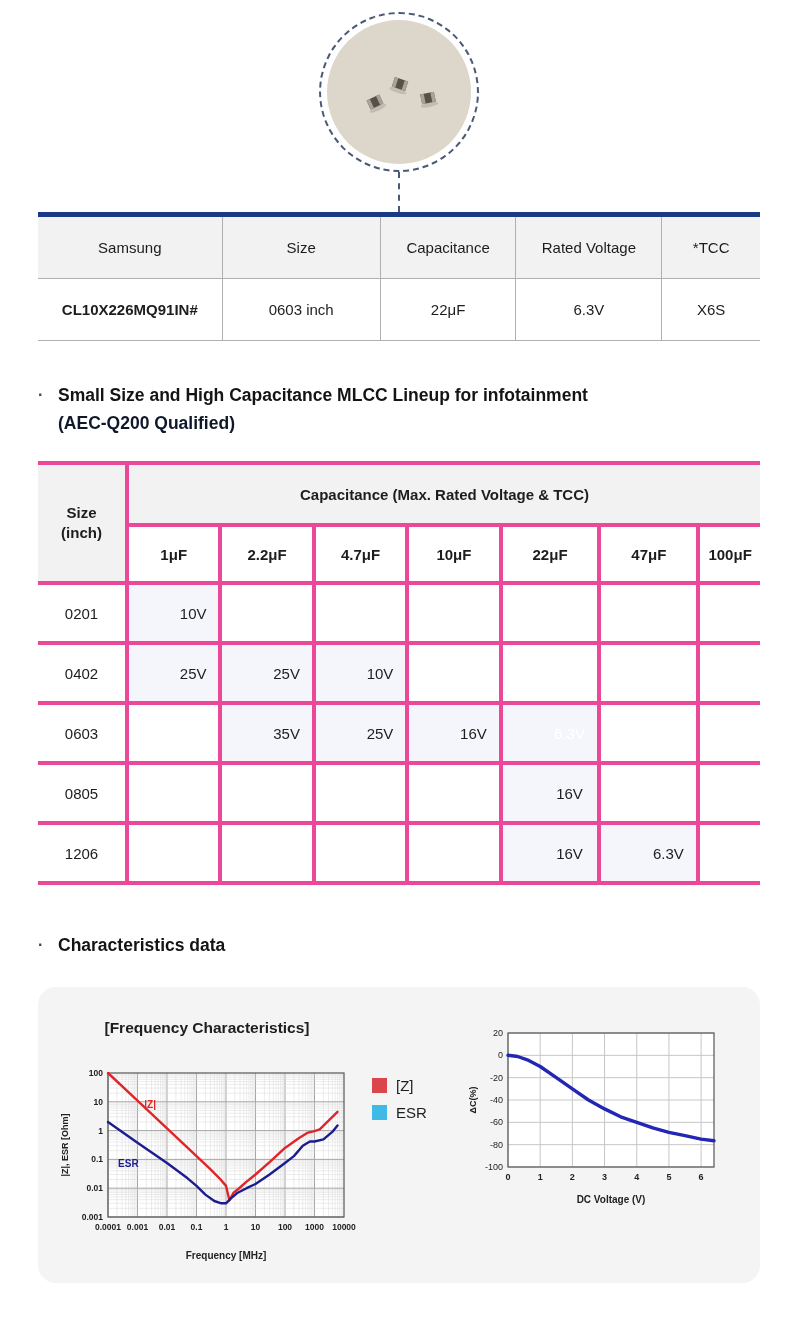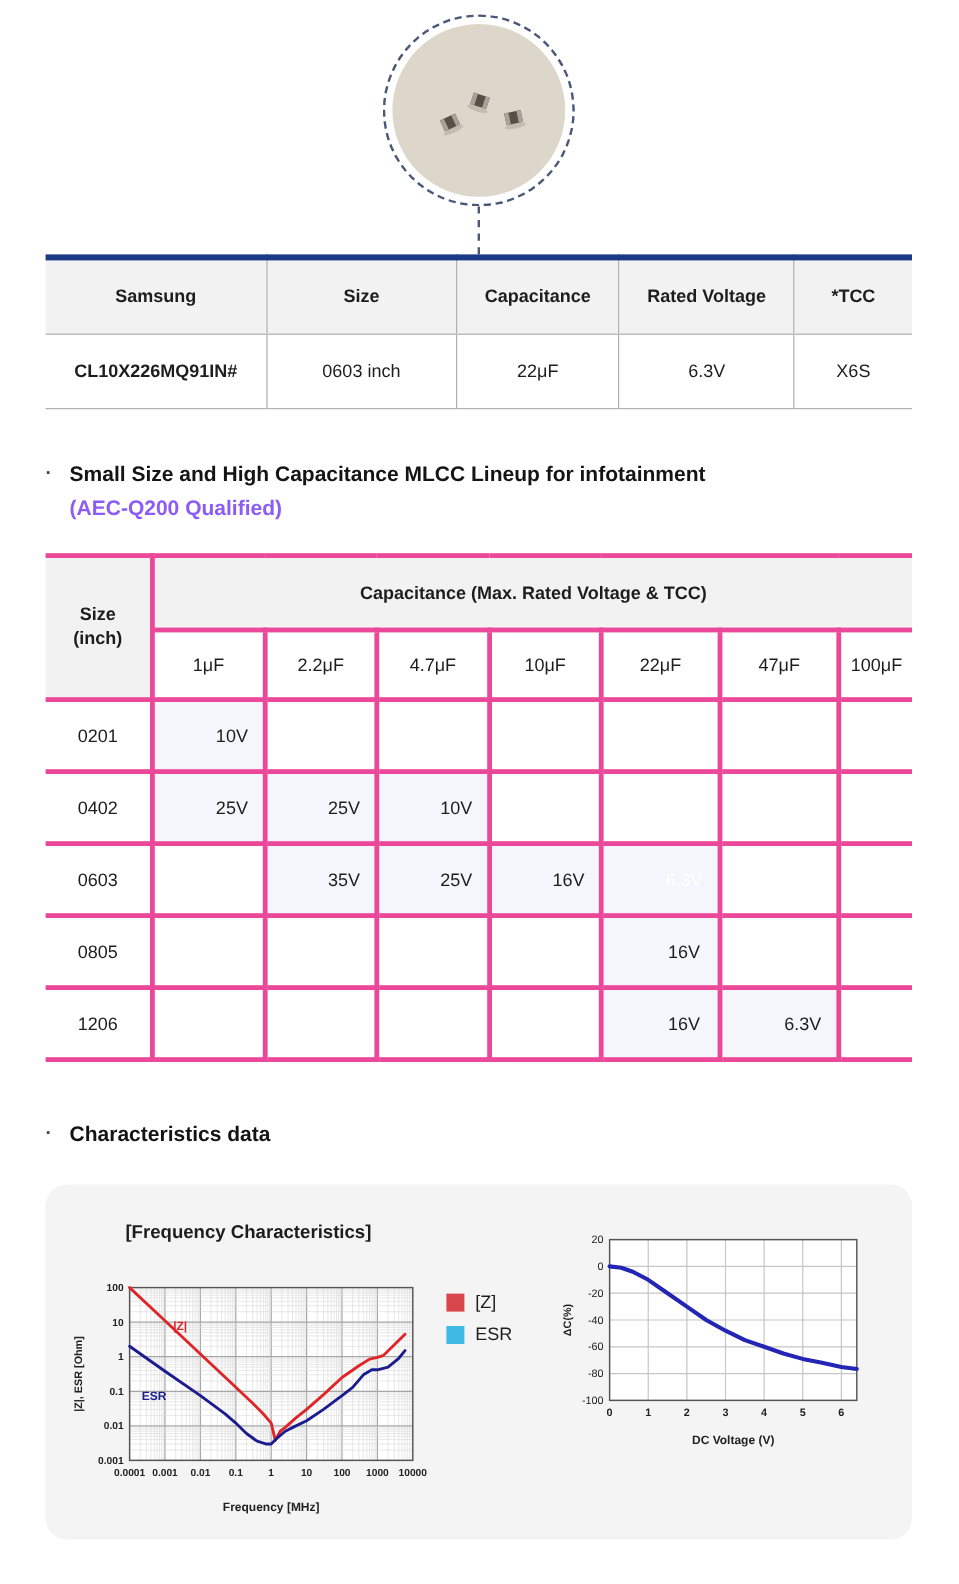--- a/index.html
+++ b/index.html
@@ -16,41 +16,41 @@
   .dashed-circle {
     width:160px; height:160px; border:2px dashed #4a5878; border-radius:50%;
     display:flex; align-items:center; justify-content:center;
   }
   .inner-circle { width:144px; height:144px; border-radius:50%; background:#ddd6ca; overflow:hidden; }
   .connector { width:0; height:40px; border-left:2px dashed #4a5878; }
 
   
   table.part { width:100%; border-collapse:collapse; border-top:5px solid #1b3a85; table-layout:fixed; }
   .part th {
-    background:#f2f2f3; font-weight:bold; font-size:15px; height:64px;
+    background:#f2f2f3; font-weight:normal; font-size:15px; height:64px;
     border-bottom:1px solid #b0b0b0; text-align:center; color:#1d1d1d;
   }
   .part td { height:62px; text-align:center; font-size:15px; border-bottom:1px solid #b0b0b0; color:#1d1d1d; background:#fff; }
   .part th + th, .part td + td { border-left:1px solid #b0b0b0; }
   .part td.partno { font-weight:bold; }
   .footnote { text-align:right; font-size:13px; color:#3a3a3a; margin-top:14px; }
 
   
   .section-title { display:flex; margin-top:40px; font-size:17.5px; font-weight:bold; color:#141414; line-height:1.6; }
   .bullet { width:20px; font-size:16px; color:#444; padding-top:1px; }
-  .title-blue { color:#8b5cf6; }
+  .title-blue { color:#0f172a; }
 
   
   table.lineup { width:100%; border-collapse:collapse; border-top:4px solid #1b3a85; margin-top:24px; font-size:15px; color:#1d1d1d; }
   .lineup th, .lineup td { border:4px solid #ec4899; text-align:center; }
   .lineup tr > *:first-child { border-left:none; }
   .lineup tr > *:last-child { border-right:none; }
   .lineup .corner { background:#f2f2f3; font-weight:bold; width:89px; line-height:1.35; }
   .lineup .group-h { background:#f2f2f3; font-weight:bold; height:62px; }
-  .lineup .sub-h th { font-weight:normal; height:58px; background:#fff; }
+  .lineup .sub-h th { font-weight:bold; height:58px; background:#fff; }
   .lineup tbody td { height:60px; background:#fff; }
   .lineup td.vcell.filled { background:#f4f6fb;padding-left:40px; }
   .lineup td.hl { background:#17349b; color:#ffffff; }
 
   
   .char-card {
     margin-top:28px; background:#f4f4f5; border-radius:18px;
     padding:32px 22px 28px 18px; display:flex; height:296px;
   }
   .chart-title { text-align:center; font-size:15.5px; font-weight:bold; color:#1d1d1d; margin-bottom:26px; }

